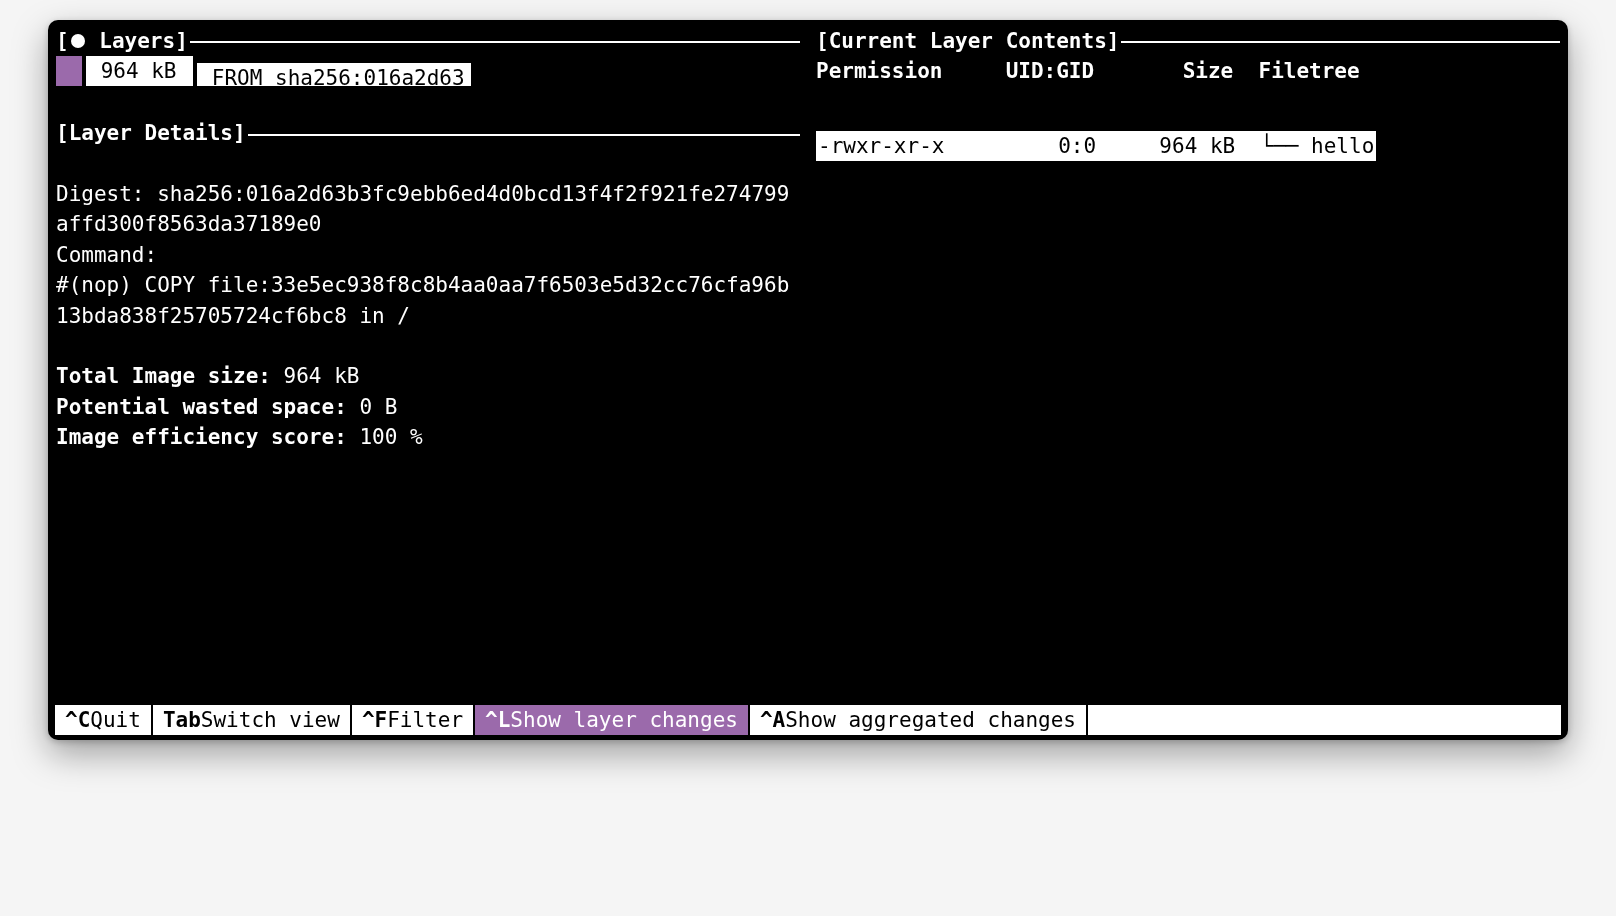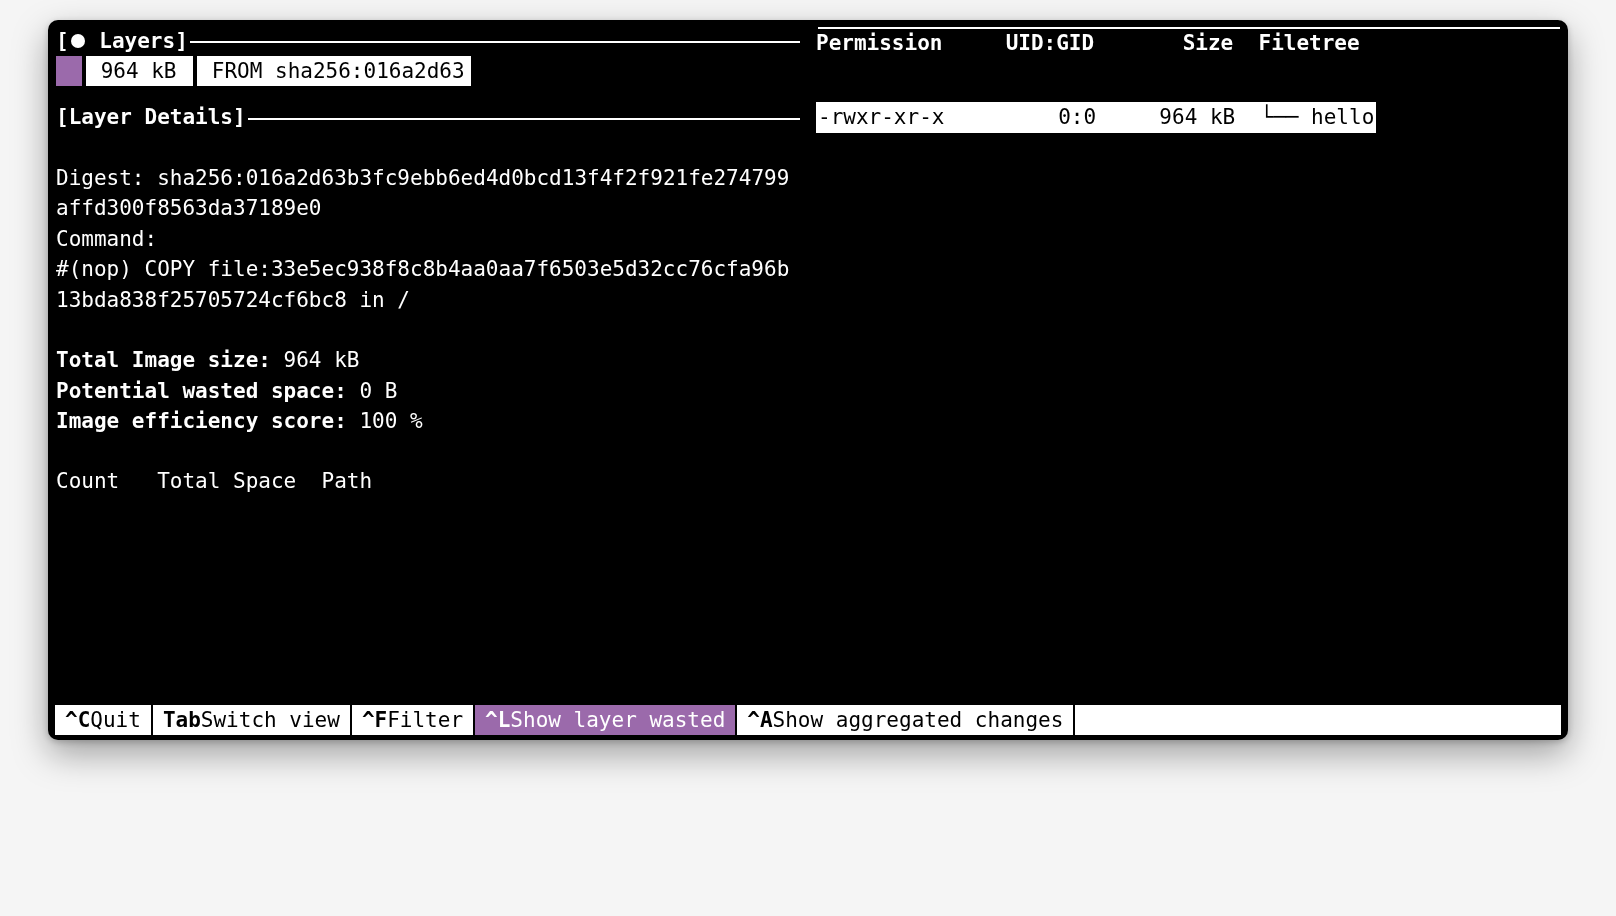--- a/index.html
+++ b/index.html
@@ -67,24 +67,25 @@
     background: #fff;
     color: #000;
     white-space: pre;
     padding: 0 4px 0 2px;
   }
   .cmd-cell {
     background: #fff;
     color: #000;
     white-space: pre;
     padding: 0 6px 0 2px;
+    margin-top: 7px;
   }
   .gap4 { width: 4px; background: #000; }
   .wrap { white-space: pre-wrap; word-break: break-all; }
-  .mt1 { margin-top: 16px; }
+  .mt1 { margin-top: 32px; }
   .filetree-row {
     background: #fff;
     color: #000;
     white-space: pre;
     padding: 0 2px;
     display:inline-block;
   }
   .ftree-branch { letter-spacing: 0; margin-top: 44px; }
   .bottombar {
     display: flex;
@@ -137,36 +138,36 @@
       <div style="height:30px"></div>
       <div class="wrap"><span>Digest: </span><span>sha256:016a2d63b3fc9ebb6ed4d0bcd13f4f2f921fe274799affd300f8563da37189e0</span></div>
       <div>Command:</div>
       <div class="wrap">#(nop) COPY file:33e5ec938f8c8b4aa0aa7f6503e5d32cc76cfa96b13bda838f25705724cf6bc8 in / </div>
 
       <div style="height:30px"></div>
       <div><b>Total Image size: </b><span>964 kB</span></div>
       <div><b>Potential wasted space: </b><span>0 B</span></div>
       <div><b>Image efficiency score: </b><span>100 %</span></div>
       <div style="height:30px"></div>
-      <div class="cols">Count   Total Space  Path</div>
     </div>
 
     <div class="pane">
       <div class="section-header">
+        <span class="label"><b>[Current Layer Contents]</b></span>
         <span class="rule"></span>
       </div>
       <div class="cols"><b>Permission     UID:GID       Size  Filetree</b></div>
       <div>
         <span class="filetree-row ftree-branch">-rwxr-xr-x         0:0     964 kB  └── hello</span>
       </div>
     </div>
 
   </div>
 
   <div class="bottombar">
     <div class="item"><b>^C</b> <span>Quit</span></div>
     <div class="item"><b>Tab</b> <span>Switch view</span></div>
     <div class="item"><b>^F</b> <span>Filter</span></div>
-    <div class="item active"><b>^L</b> <span>Show layer wasted</span></div>
+    <div class="item active"><b>^L</b> <span>Show layer changes</span></div>
     <div class="item"><b>^A</b> <span>Show aggregated changes</span></div>
     <div class="spacer"></div>
   </div>
 </div>
 
 </body></html>

